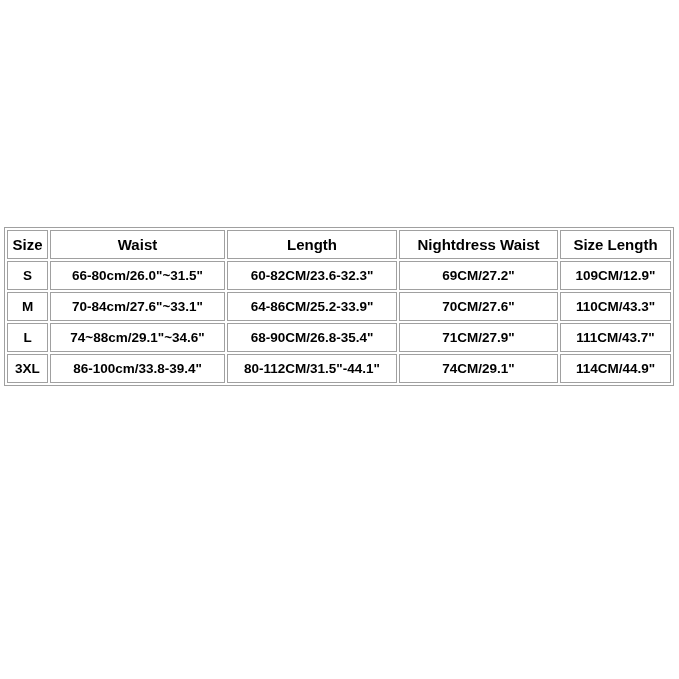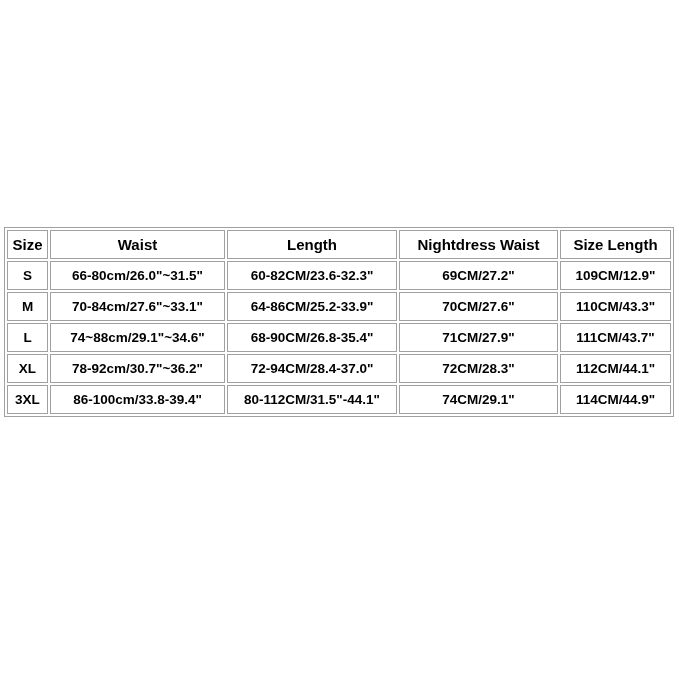--- a/index.html
+++ b/index.html
@@ -91,27 +91,20 @@
           <td>110CM/43.3"</td>
         </tr>
         <tr>
           <td>L</td>
           <td>74~88cm/29.1"~34.6"</td>
           <td>68-90CM/26.8-35.4"</td>
           <td>71CM/27.9"</td>
           <td>111CM/43.7"</td>
         </tr>
         <tr>
-          <td>XL</td>
-          <td>78-92cm/30.7"~36.2"</td>
-          <td>72-94CM/28.4-37.0"</td>
-          <td>72CM/28.3"</td>
-          <td>112CM/44.1"</td>
-        </tr>
-        <tr>
           <td>3XL</td>
           <td>86-100cm/33.8-39.4"</td>
           <td>80-112CM/31.5"-44.1"</td>
           <td>74CM/29.1"</td>
           <td>114CM/44.9"</td>
         </tr>
       </tbody>
     </table>
   </div>
 </div>

